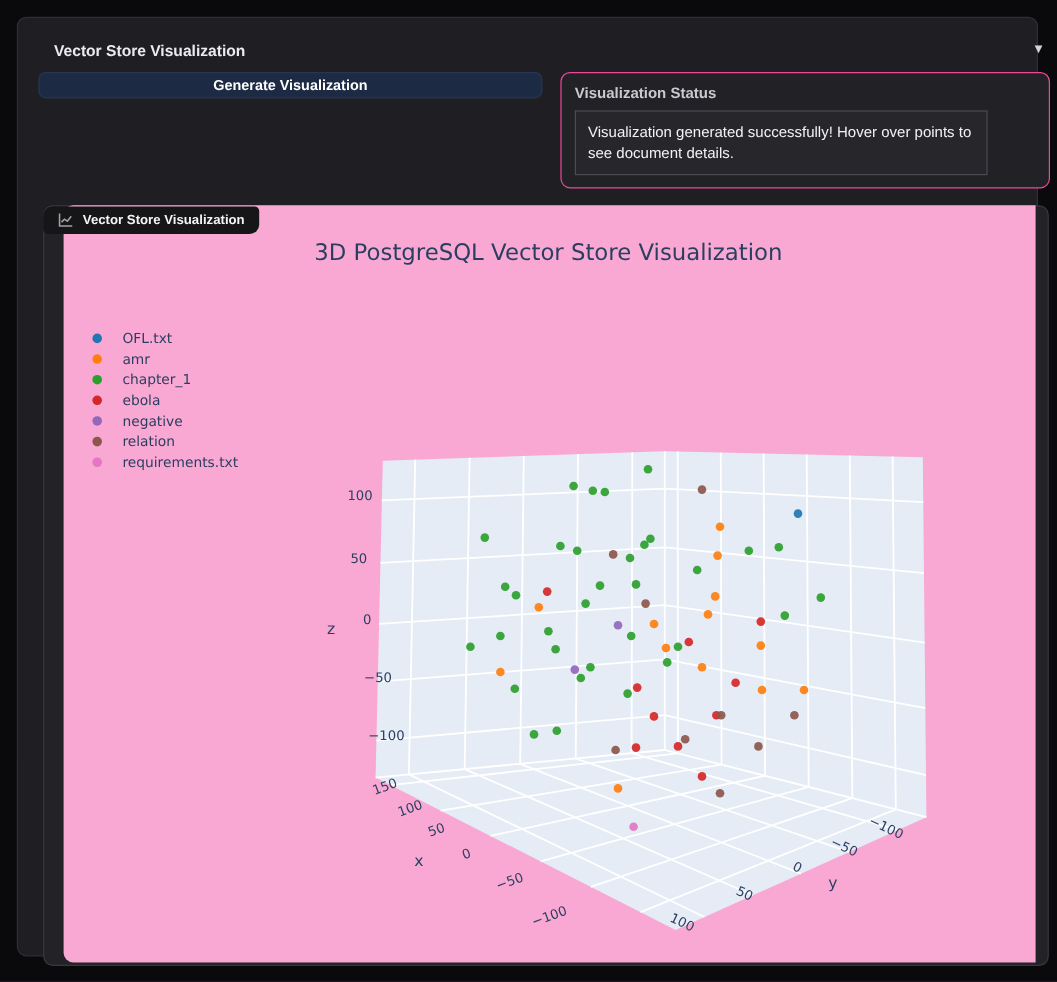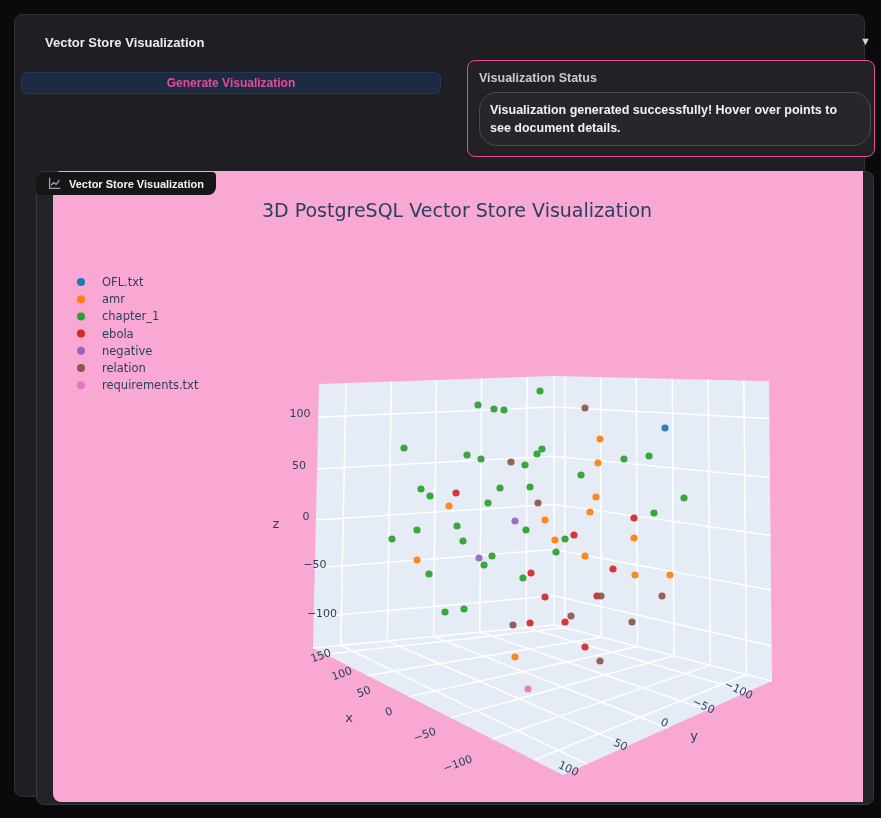--- a/index.html
+++ b/index.html
@@ -2,29 +2,29 @@
 <html><head>
 <meta charset="utf-8">
 <style>
   html,body{margin:0;padding:0;background:#0a0a0c;}
   .page{position:relative;width:881px;height:818px;background:#0a0a0c;overflow:hidden;
         font-family:"Liberation Sans",sans-serif;}
   .accordion{position:absolute;left:14px;top:14px;width:851px;height:783px;
              background:#1f1f23;border:1px solid #2f2f35;border-radius:8px;box-sizing:border-box;}
   .acc-title{position:absolute;left:30px;top:20px;font-size:13px;font-weight:600;color:#ececf0;}
   .caret{position:absolute;left:845px;top:20px;font-size:11px;color:#d4d4d8;cursor:pointer;}
-  .gen-btn{position:absolute;left:6px;top:45px;width:420px;height:22px;
-           background:#1c2a44;color:#ec4899;font-family:"Liberation Sans",sans-serif;
-           font-size:12px;font-weight:600;border:1px solid #263755;border-radius:6px;cursor:pointer;margin-top:12px;}
+  .gen-btn{position:absolute;left:17px;top:45px;width:420px;height:22px;
+           background:#1c2a44;color:#ffffff;font-family:"Liberation Sans",sans-serif;
+           font-size:12px;font-weight:600;border:1px solid #263755;border-radius:6px;cursor:pointer;}
   .status-group{position:absolute;left:452px;top:45px;width:408px;height:97px;
                 background:#222226;border:1px solid #ec4899;border-radius:8px;box-sizing:border-box;}
   .status-label{position:absolute;left:11px;top:10px;font-size:12.5px;font-weight:600;color:#c9c9cf;}
-  .status-box{position:absolute;left:11px;top:31px;width:392px;height:54px;box-sizing:border-box;
-              background:#27272b;border:1px solid #4a4a52;border-radius:18px;
-              color:#f2f2f4;font-size:12.5px;font-weight:700;line-height:18px;padding:8px 10px;}
+  .status-box{position:absolute;left:11px;top:31px;width:344px;height:54px;box-sizing:border-box;
+              background:#27272b;border:1px solid #4a4a52;border-radius:0;
+              color:#f2f2f4;font-size:12.5px;font-weight:400;line-height:18px;padding:8px 10px;}
   .plot-card{position:absolute;left:21px;top:156px;width:838px;height:634px;
              background:#232327;border:1px solid #38383e;border-radius:8px;box-sizing:border-box;}
   .plot-surface{position:absolute;left:38px;top:156px;width:810px;height:631px;
                 background:#f9a8d4;border-radius:8px 0 0 8px;}
   .plot-tab{position:absolute;left:21px;top:157px;height:23px;display:flex;align-items:center;
             gap:8px;padding:0 12px;background:#161619;border-radius:8px 4px 8px 4px;
             color:#f4f4f5;font-size:11px;font-weight:600;white-space:nowrap;}
   .tab-icon{width:13px;height:13px;flex:0 0 auto;}
   svg text{font-family:"DejaVu Sans",sans-serif;}
 </style>

